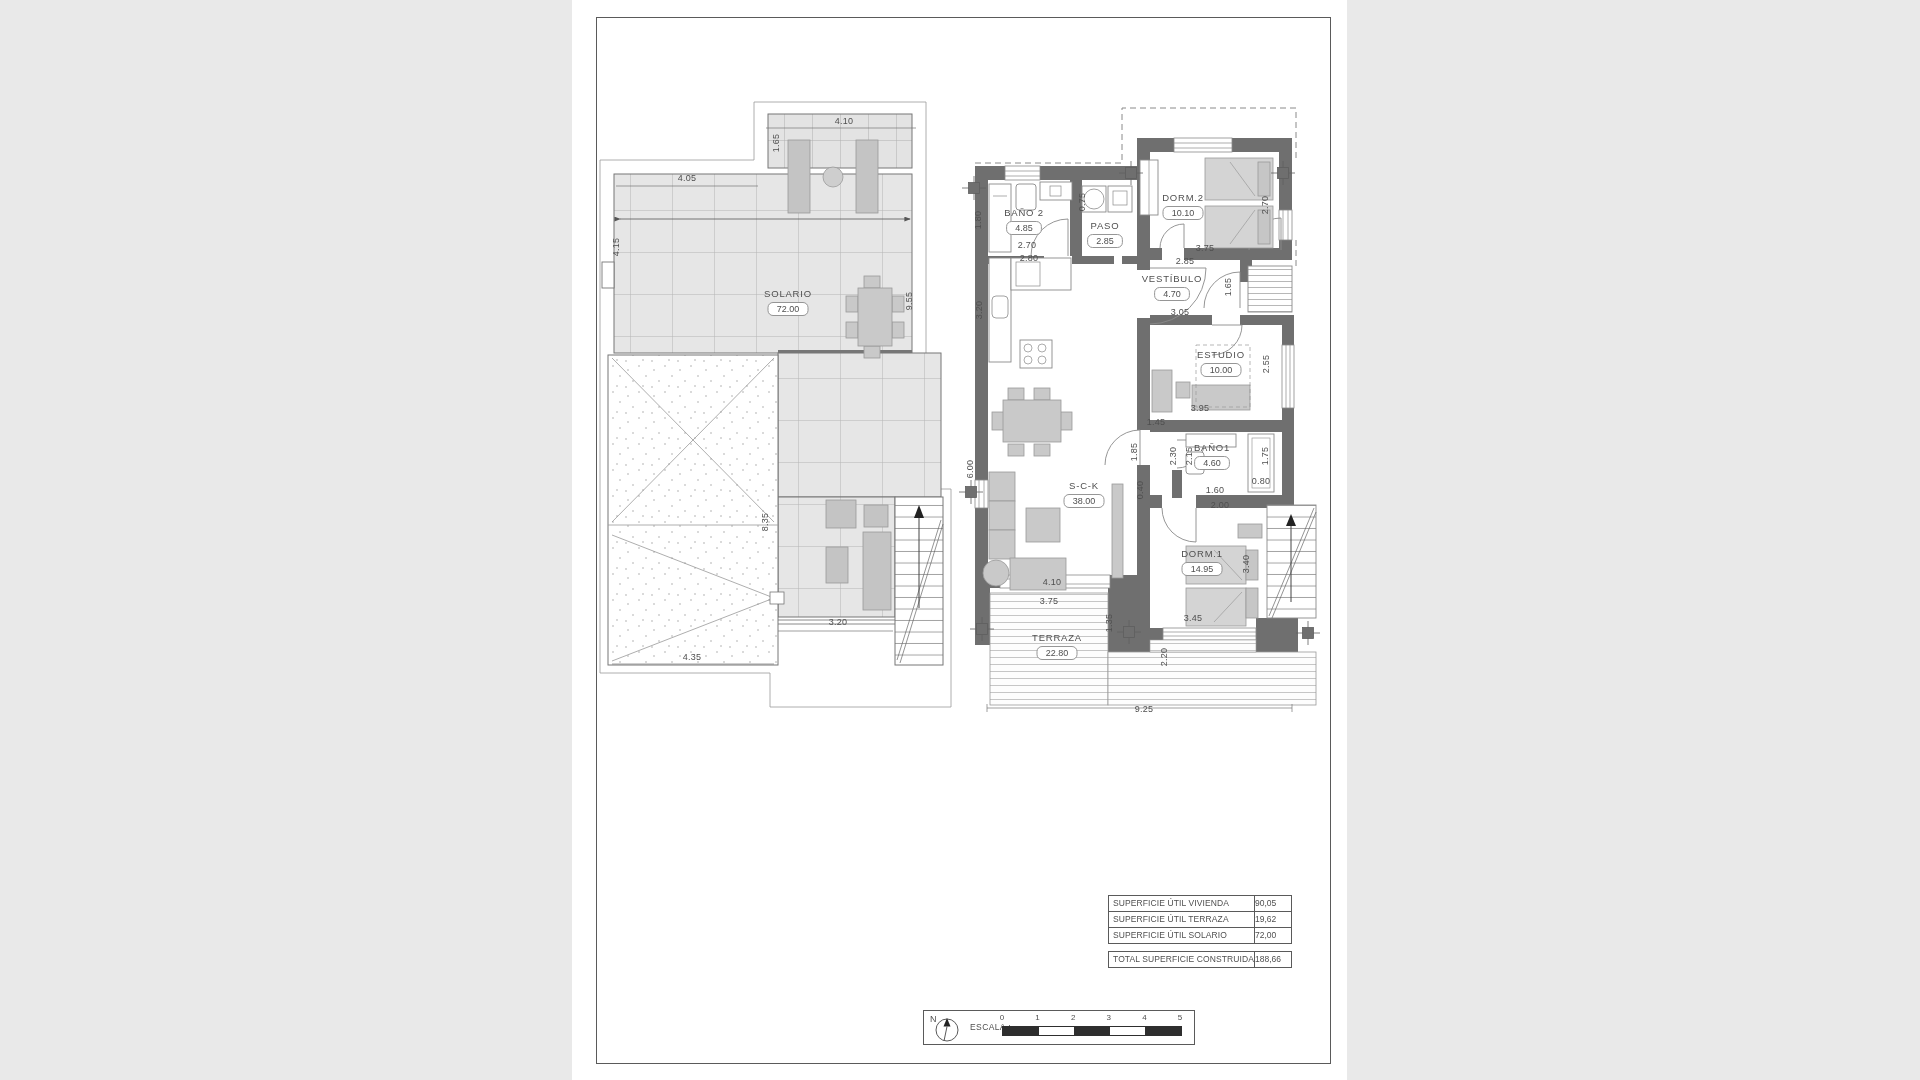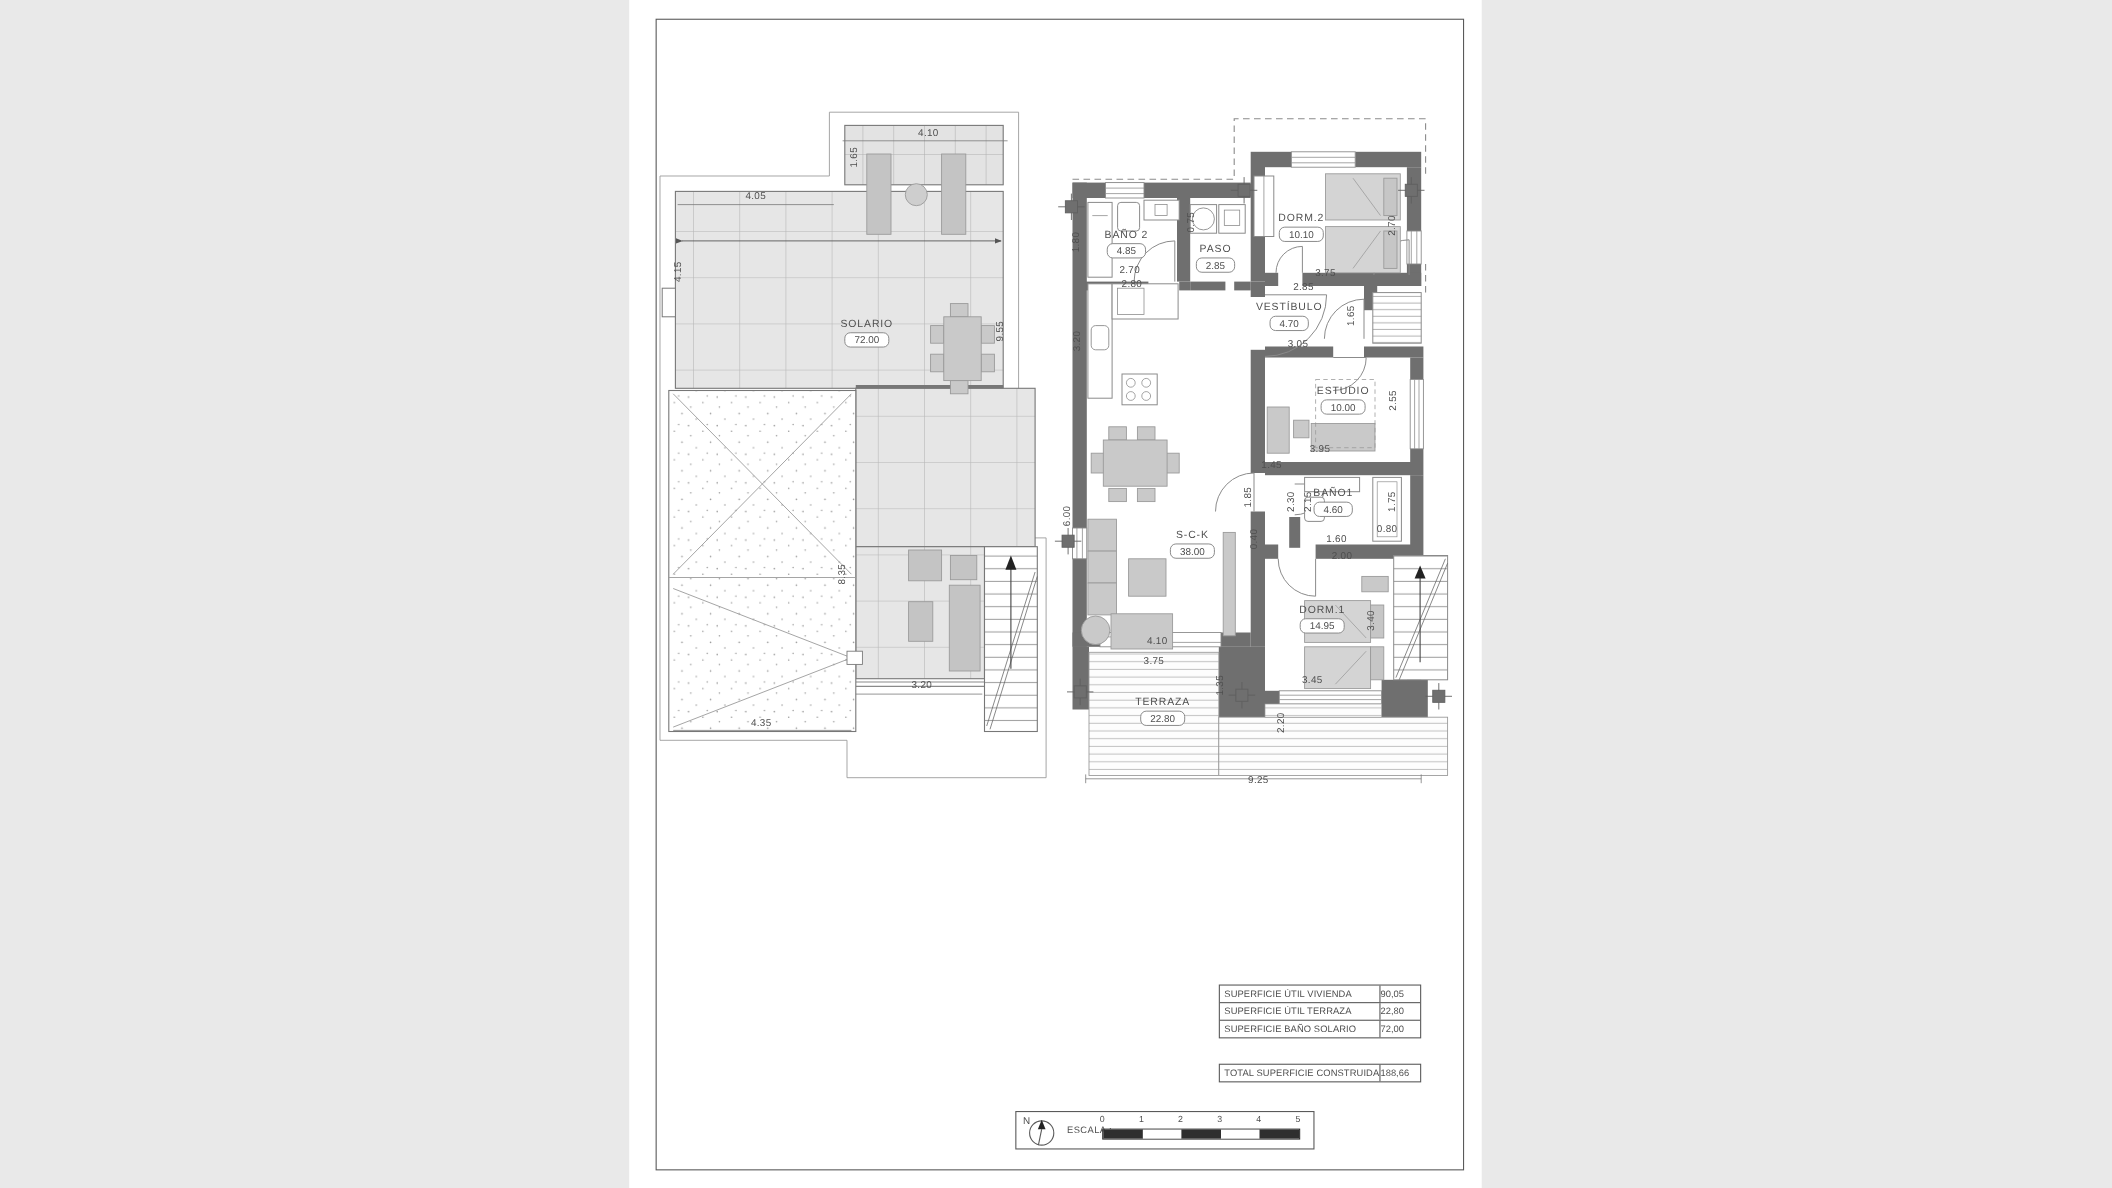--- a/index.html
+++ b/index.html
@@ -16,21 +16,21 @@
 
   
   .areas-table{position:absolute;left:1108px;top:895px;width:184px;
                font-size:8.5px;color:#4f4f4f;}
   .t-box{border:1px solid #5a5a5a;background:#fff;}
   .t-row{display:flex;height:15px;line-height:15px;}
   .t-rows .t-row + .t-row{border-top:1px solid #5a5a5a;}
   .t-label{flex:1;padding-left:4px;border-right:1px solid #5a5a5a;white-space:nowrap;
            overflow:hidden;letter-spacing:.1px;}
   .t-value{width:36px;text-align:left;}
-  .t-total{margin-top:23px;}
+  .t-total{margin-top:7px;}
 
   
   .scale-bar{position:absolute;left:923px;top:1010px;width:270px;height:33px;
              border:1px solid #5a5a5a;background:#fff;font-size:8.5px;color:#4f4f4f;}
   .escala{position:absolute;left:46px;top:11px;letter-spacing:.4px;}
   .bar{position:absolute;left:78px;top:15px;width:178px;height:8px;
        border:1px solid #2e2e2e;display:flex;}
   .seg{flex:1;background:#fff;}
   .seg.dark{background:#2e2e2e;}
   .tick{position:absolute;top:2px;width:20px;text-align:center;font-size:8px;}
@@ -445,24 +445,24 @@
   </svg>
 
   <div class="areas-table">
     <div class="t-box t-rows">
       <div class="t-row">
         <div class="t-label">SUPERFICIE ÚTIL VIVIENDA</div>
         <div class="t-value">90,05</div>
       </div>
       <div class="t-row">
         <div class="t-label">SUPERFICIE ÚTIL TERRAZA</div>
-        <div class="t-value">22,80</div>
+        <div class="t-value">19,62</div>
       </div>
       <div class="t-row">
-        <div class="t-label">SUPERFICIE BAÑO SOLARIO</div>
+        <div class="t-label">SUPERFICIE ÚTIL SOLARIO</div>
         <div class="t-value">72,00</div>
       </div>
     </div>
     <div class="t-box t-total">
       <div class="t-row">
         <div class="t-label">TOTAL SUPERFICIE CONSTRUIDA</div>
         <div class="t-value">188,66</div>
       </div>
     </div>
   </div>

